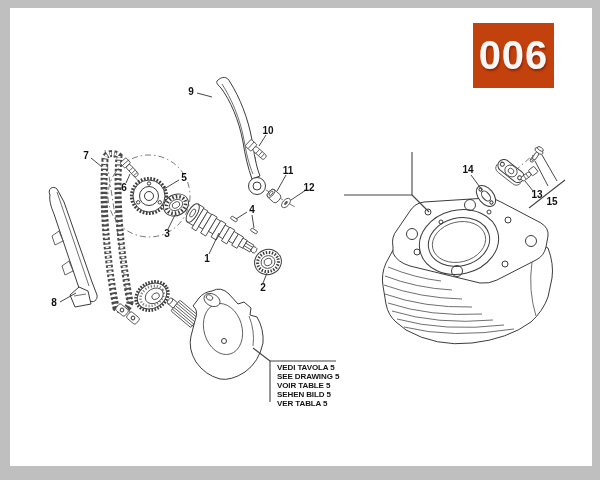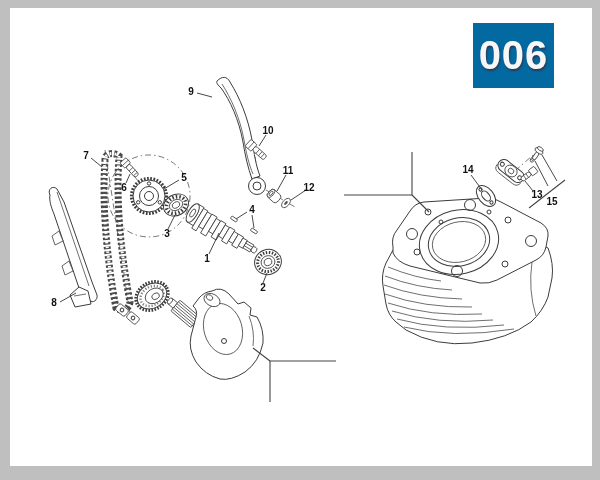--- a/index.html
+++ b/index.html
@@ -1,19 +1,19 @@
 <!DOCTYPE html>
 <html><head>
 <meta charset="utf-8">
 <style>
   html,body{margin:0;padding:0;}
   body{width:600px;height:480px;background:#bfbfbf;font-family:"Liberation Sans",sans-serif;position:relative;overflow:hidden;}
   #screen{position:absolute;left:0;top:0;width:600px;height:480px;}
   .page{position:absolute;left:10px;top:8px;width:582px;height:458px;background:#ffffff;}
-  .badge{position:absolute;left:473px;top:23px;width:81px;height:65px;background:#0369a1;
+  .badge{position:absolute;left:473px;top:23px;width:81px;height:65px;background:#c2410c;
          display:flex;align-items:center;justify-content:center;}
   .badge span{color:#f7f7f7;font-weight:bold;font-size:40px;letter-spacing:1px;
               text-shadow:1px 2px 2px rgba(90,0,0,.45);}
   svg.draw{position:absolute;left:0;top:0;width:600px;height:480px;}
   .refblock{position:absolute;font-weight:bold;font-size:8px;line-height:9px;color:#141414;
             letter-spacing:-0.1px;white-space:nowrap;}
   .ref2{left:318px;top:153px;width:88px;text-align:right;}
   .ref5{left:277px;top:363px;width:90px;text-align:left;}
   
   .ln{stroke:#3c3c3c;fill:none;stroke-width:1;}
@@ -287,17 +287,24 @@
       <text class="pn" x="268" y="134" text-anchor="middle">10</text>
       <text class="pn" x="288" y="174" text-anchor="middle">11</text>
       <text class="pn" x="309" y="191" text-anchor="middle">12</text>
       <text class="pn" x="537" y="198" text-anchor="middle">13</text>
       <text class="pn" x="468" y="173" text-anchor="middle">14</text>
       <text class="pn" x="552" y="205" text-anchor="middle">15</text>
     </g>
   </svg>
 
 
+  <div class="refblock ref5">
+    <div>VEDI TAVOLA 5</div>
+    <div>SEE DRAWING 5</div>
+    <div>VOIR TABLE 5</div>
+    <div>SEHEN BILD 5</div>
+    <div>VER TABLA 5</div>
+  </div>
 
   <div class="badge">
     <span>006</span>
   </div>
 </div>
 
 </body></html>

